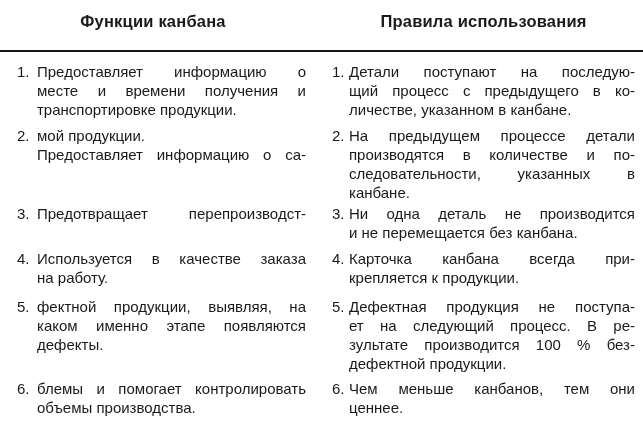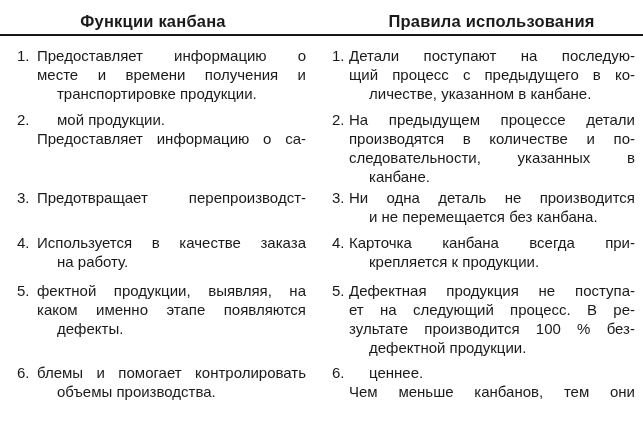--- a/index.html
+++ b/index.html
@@ -16,23 +16,22 @@
     width: 643px;
     height: 447px;
     overflow: hidden;
     background: var(--background);
     color: var(--text);
     font-family: "Liberation Sans", "DejaVu Sans", sans-serif;
   }
   .header-row {
     display: flex;
     padding-top: 12px;
-    padding-bottom: 3px;
+    padding-bottom: 19px;
     border-bottom: 2.5px solid var(--rule);
-    justify-content: space-between;
   }
   .header-cell {
     font-weight: bold;
     font-size: 16.5px;
     line-height: 19px;
     text-align: center;
     letter-spacing: 0.2px;
   }
   .header-left  { width: 306px; }
   .header-right { width: 303px; margin-left: 26px; }
@@ -63,21 +62,21 @@
   }
   .cell-right .num { width: 17px; }
 
   .text { flex: 1; min-width: 0; }
 
   .line {
     text-align: justify;
     text-align-last: justify;
     white-space: normal;
   }
-  .line.last { text-align-last: left; margin-left: 20px; }
+  .line.last { text-align-last: left; }
 </style>
 </head>
 <body>
 
 <div class="page">
   <div class="header-row">
     <div class="header-cell header-left">Функции канбана</div>
     <div class="header-cell header-right">Правила использования</div>
   </div>
   <div>
@@ -171,19 +170,19 @@
         <div class="cell cell-left">
           <span class="num">6.</span>
           <div class="text">
             <div class="line">блемы и помогает контролировать</div>
             <div class="line last">объемы производства.</div>
           </div>
         </div>
         <div class="cell cell-right">
           <span class="num">6.</span>
           <div class="text">
+            <div class="line">Чем меньше канбанов, тем они</div>
             <div class="line last">ценнее.</div>
-            <div class="line">Чем меньше канбанов, тем они</div>
           </div>
         </div>
       </div>
     </div>
 </div>
 
 </body></html>

